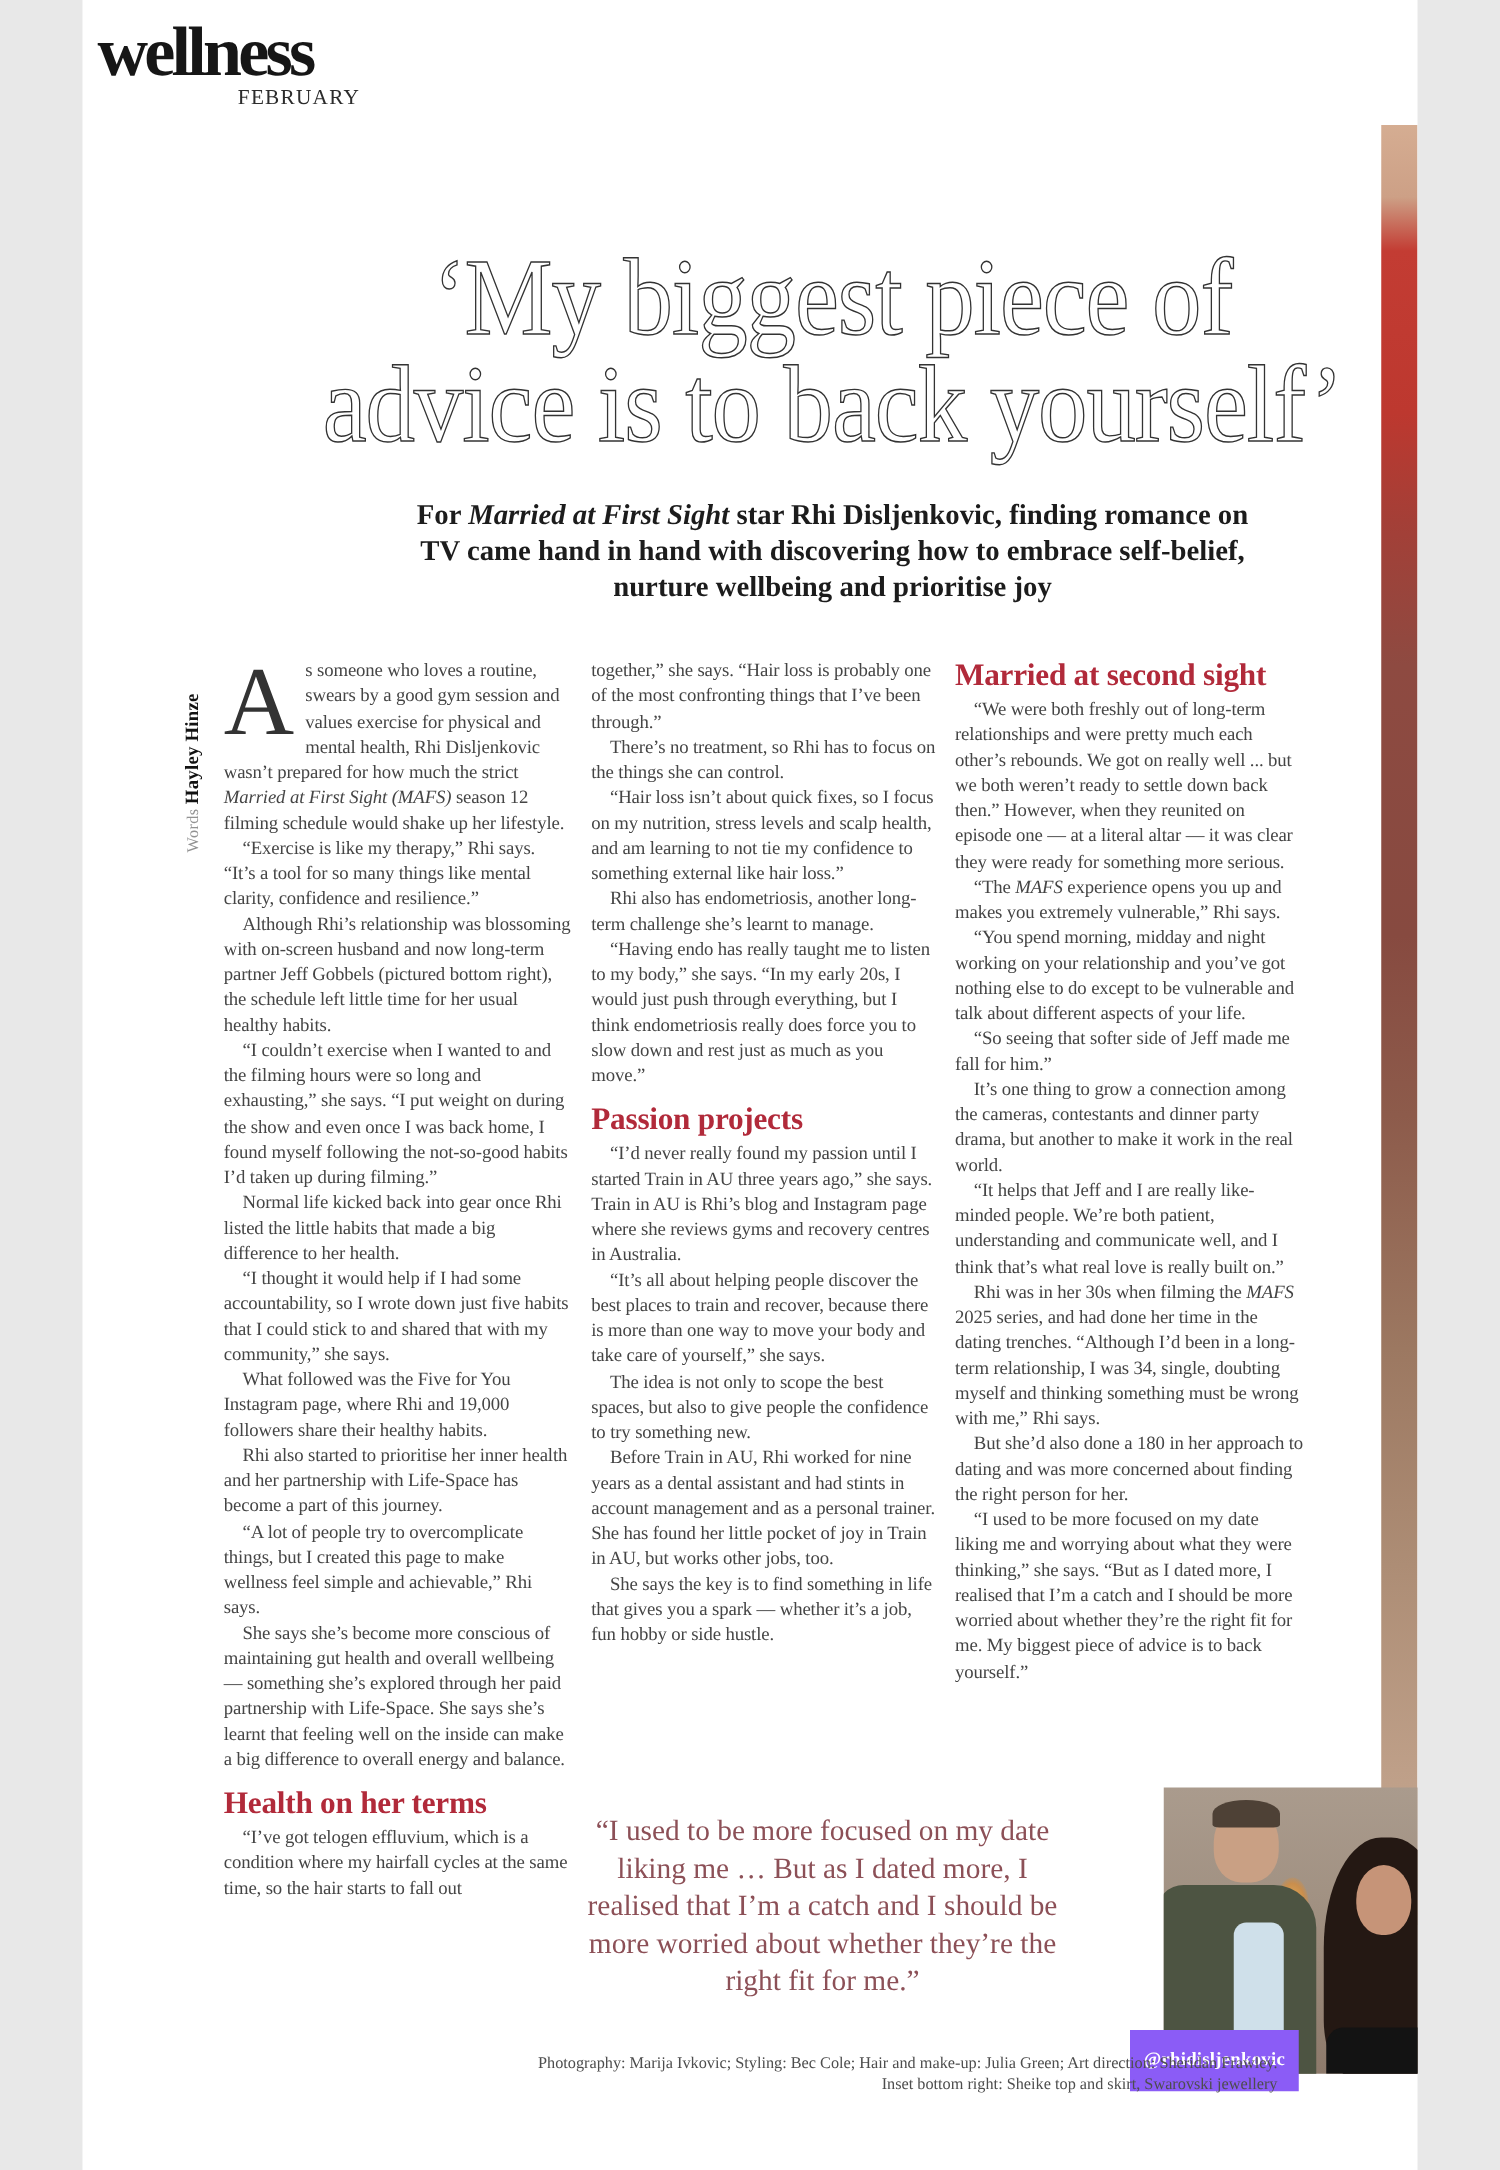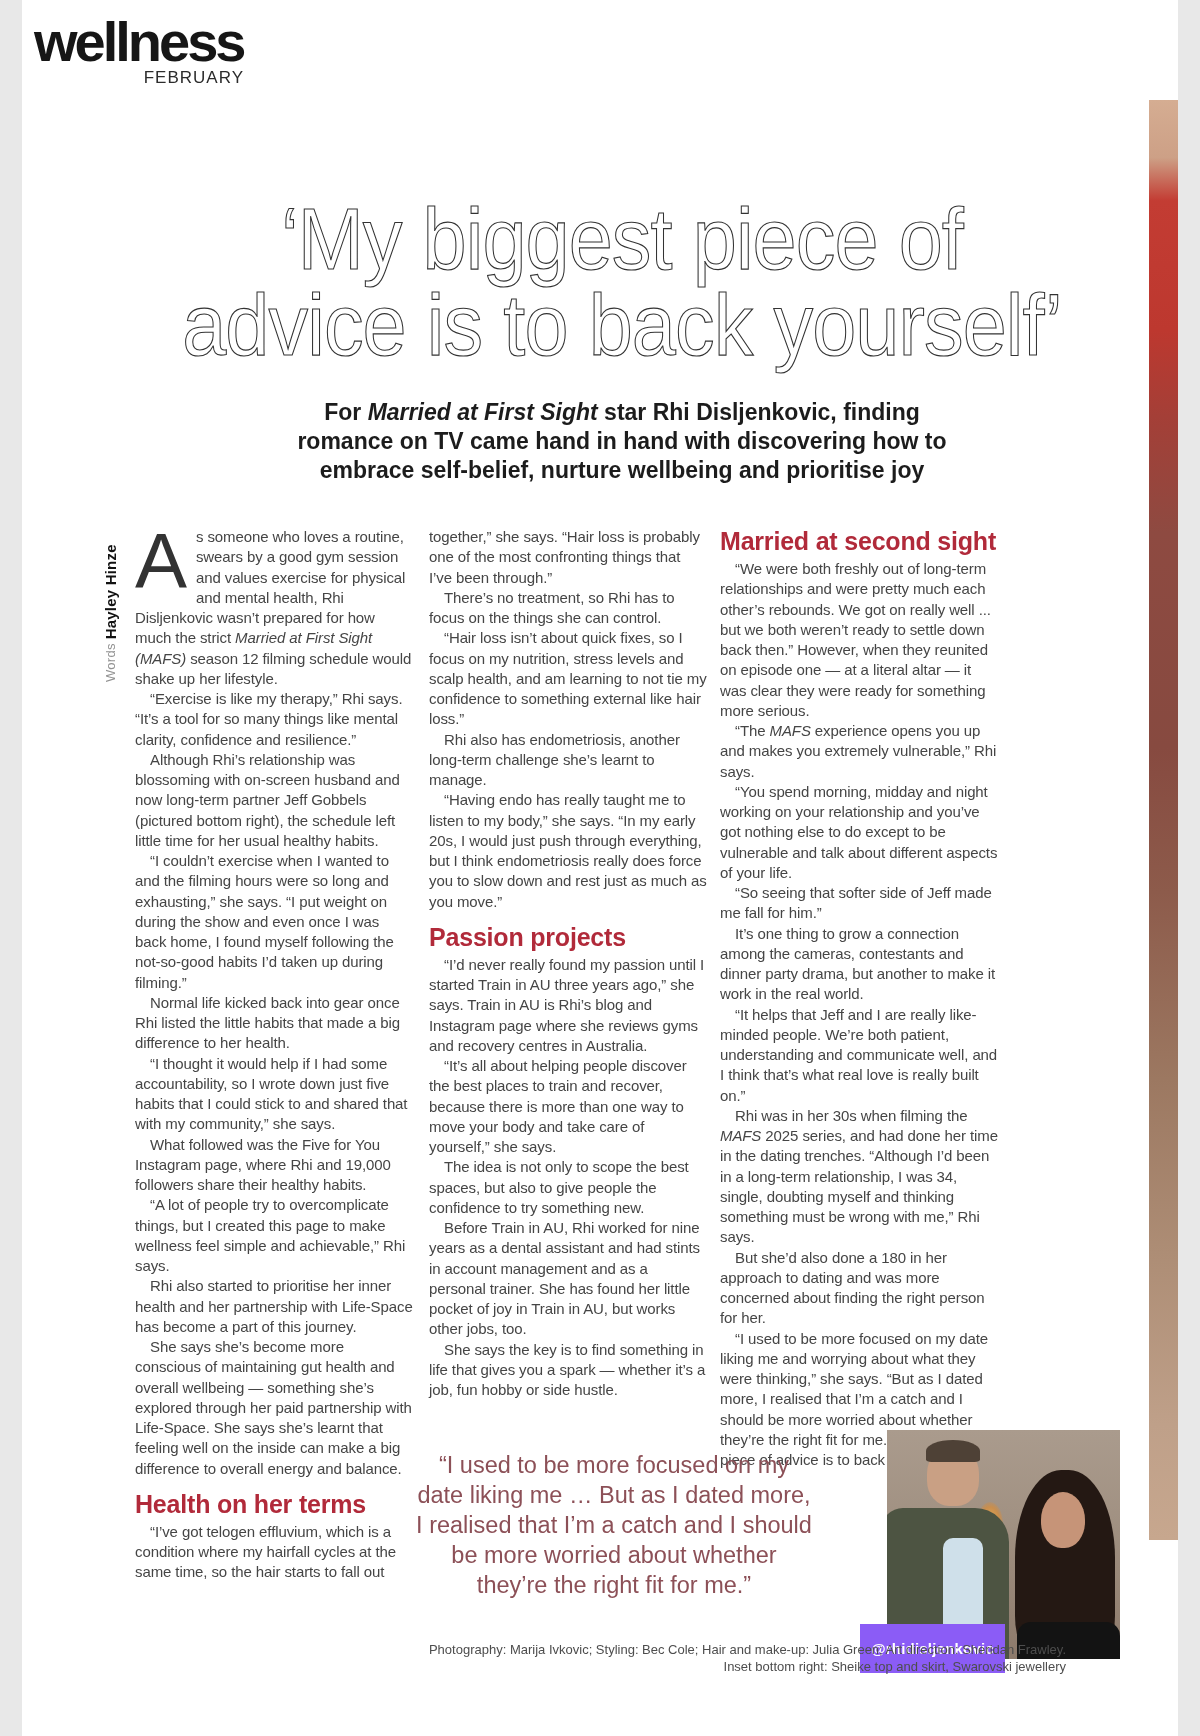--- a/index.html
+++ b/index.html
@@ -1,17 +1,17 @@
 <!DOCTYPE html>
 <html><head>
 <meta charset="utf-8">
 <style>
   html,body{margin:0;padding:0;background:#e8e8e8;}
-  .page{position:relative;width:1156px;height:1736px;background:#ffffff;margin:0 auto;
-        font-family:Liberation Sans, sans-serif;overflow:hidden;}
+  .page{position:relative;width:1068px;height:1736px;background:#ffffff;margin:0 auto;
+        font-family:Liberation Serif, serif;overflow:hidden;}
 
   
   .masthead{position:absolute;left:12px;top:14px;width:210px;}
   .logo{font-size:56px;font-weight:800;letter-spacing:-3px;color:#161616;line-height:1;}
   .issue{text-align:right;font-size:17px;letter-spacing:1px;color:#2c2c2c;margin-top:-2px;}
 
   
   .edge-strip{position:absolute;right:0;top:100px;width:29px;height:1440px;
     background:linear-gradient(180deg,
       #d5ad92 0%,#cda086 4%,#c33c33 7%,#bd382f 16%,#a43f37 22%,#8e4a41 30%,
@@ -105,22 +105,22 @@
   <div class="byline"><span class="words">Words </span><span class="author">Hayley Hinze</span></div>
 
   <div class="col" id="col1">
       <p class="body-para"><span class="dropcap">A</span><span>s someone who loves a routine, swears by a good gym session and values exercise for physical and mental health, Rhi Disljenkovic wasn’t prepared for how much the strict </span><em>Married at First Sight (MAFS)</em><span> season 12 filming schedule would shake up her lifestyle.</span></p>
       <p class="body-para indent"><span>“Exercise is like my therapy,” Rhi says. “It’s a tool for so many things like mental clarity, confidence and resilience.”</span></p>
       <p class="body-para indent"><span>Although Rhi’s relationship was blossoming with on-screen husband and now long-term partner Jeff Gobbels (pictured bottom right), the schedule left little time for her usual healthy habits.</span></p>
       <p class="body-para indent"><span>“I couldn’t exercise when I wanted to and the filming hours were so long and exhausting,” she says. “I put weight on during the show and even once I was back home, I found myself following the not-so-good habits I’d taken up during filming.”</span></p>
       <p class="body-para indent"><span>Normal life kicked back into gear once Rhi listed the little habits that made a big difference to her health.</span></p>
       <p class="body-para indent"><span>“I thought it would help if I had some accountability, so I wrote down just five habits that I could stick to and shared that with my community,” she says.</span></p>
       <p class="body-para indent"><span>What followed was the Five for You Instagram page, where Rhi and 19,000 followers share their healthy habits.</span></p>
+      <p class="body-para indent"><span>Rhi also started to prioritise her inner health and her partnership with Life-Space has become a part of this journey.</span></p>
       <p class="body-para indent"><span>“A lot of people try to overcomplicate things, but I created this page to make wellness feel simple and achievable,” Rhi says.</span></p>
-      <p class="body-para indent"><span>Rhi also started to prioritise her inner health and her partnership with Life-Space has become a part of this journey.</span></p>
       <p class="body-para indent"><span>She says she’s become more conscious of maintaining gut health and overall wellbeing — something she’s explored through her paid partnership with Life-Space. She says she’s learnt that feeling well on the inside can make a big difference to overall energy and balance.</span></p>
       <h3 class="section-heading">Health on her terms</h3>
       <p class="body-para indent"><span>“I’ve got telogen effluvium, which is a condition where my hairfall cycles at the same time, so the hair starts to fall out</span></p>
     </div>
   <div class="col" id="col2">
       <p class="body-para"><span>together,” she says. “Hair loss is probably one of the most confronting things that I’ve been through.”</span></p>
       <p class="body-para indent"><span>There’s no treatment, so Rhi has to focus on the things she can control.</span></p>
       <p class="body-para indent"><span>“Hair loss isn’t about quick fixes, so I focus on my nutrition, stress levels and scalp health, and am learning to not tie my confidence to something external like hair loss.”</span></p>
       <p class="body-para indent"><span>Rhi also has endometriosis, another long-term challenge she’s learnt to manage.</span></p>
       <p class="body-para indent"><span>“Having endo has really taught me to listen to my body,” she says. “In my early 20s, I would just push through everything, but I think endometriosis really does force you to slow down and rest just as much as you move.”</span></p>

